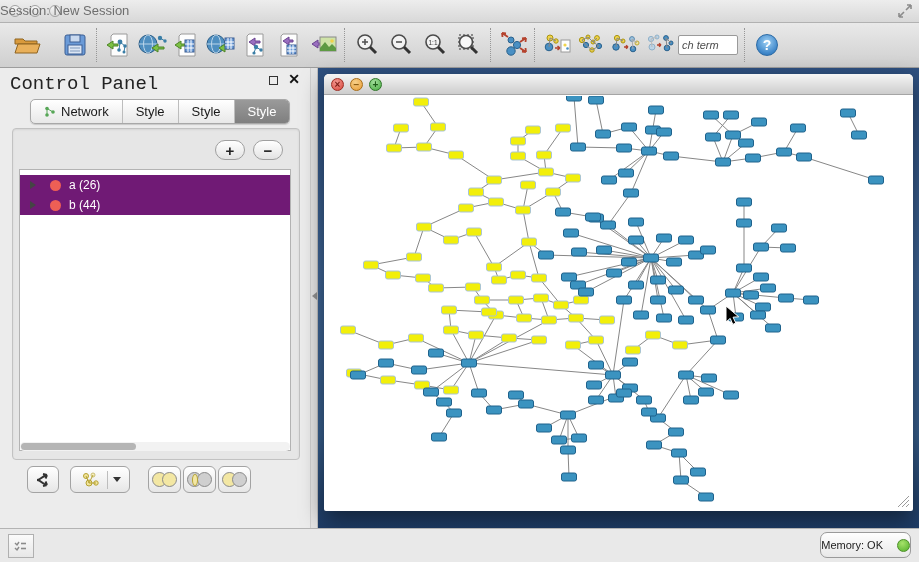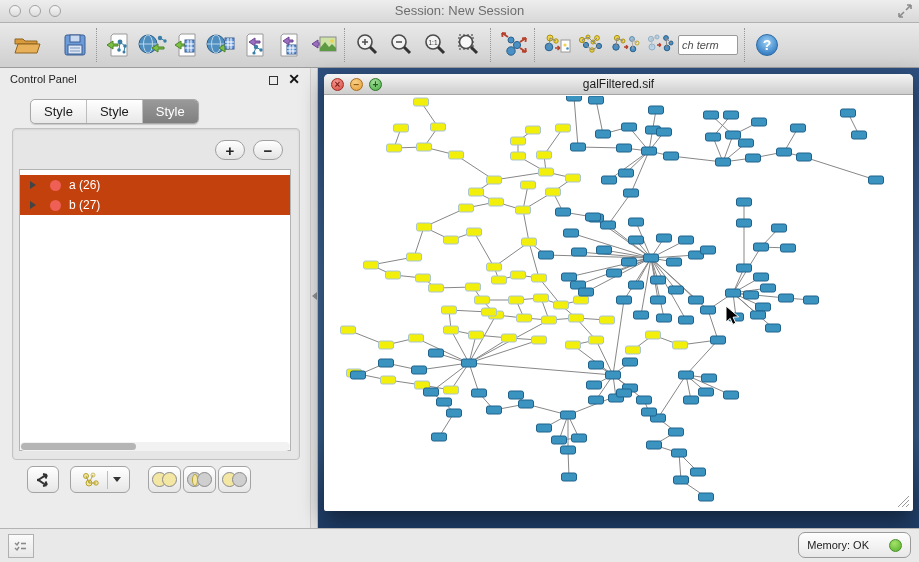--- a/index.html
+++ b/index.html
@@ -10,21 +10,21 @@
   }
   
   .titlebar{
     position:absolute;left:0;top:0;width:919px;height:22px;
     background:linear-gradient(180deg,#ededed,#d8d8d8);
     border-bottom:1px solid #b1b1b1;
   }
   .traffic{position:absolute;left:9px;top:5px;display:flex;gap:8px;}
   .tl{width:12px;height:12px;border-radius:50%;
       border:1px solid #a2a2a2;background:linear-gradient(180deg,#f7f7f7,#dcdcdc);box-sizing:border-box;}
-  .win-title{position:absolute;left:0;right:0;top:3px;text-align:center;
+  .win-title{position:absolute;left:0;right:0;top:3px;text-align:left;
       font-size:13px;color:#6e6e6e;}
   .fs-icon{position:absolute;right:6px;top:3px;width:16px;height:16px;}
   
   .toolbar{
     position:absolute;left:0;top:23px;width:919px;height:44px;
     background:linear-gradient(180deg,#e9e9e9,#cfcfcf);
     border-bottom:1px solid #9d9d9d;
     display:flex;align-items:center;
   }
   .tbtn{width:34px;height:34px;display:flex;align-items:center;justify-content:center;flex:0 0 auto;}
@@ -35,21 +35,21 @@
     font-style:italic;font-size:11px;color:#4d4d4d;padding:0 3px;
     font-family:"Liberation Sans",sans-serif;background:#fff;
   }
   .help-btn{width:22px;height:22px;border-radius:50%;
     background:radial-gradient(circle at 50% 35%,#9fd1f5,#3e86c9 70%,#2a6aa8);
     color:#fff;font-size:14px;font-weight:bold;display:flex;align-items:center;justify-content:center;
     border:1px solid #2b6aa5;box-sizing:border-box;margin-left:6px;}
   
   .control-panel{position:absolute;left:0;top:68px;width:310px;height:460px;background:#ececec;}
   .cp-header{position:absolute;left:0;top:0;width:310px;height:26px;}
-  .cp-title{position:absolute;left:10px;top:5px;font-size:11px;color:#222;}
+  .cp-title{position:absolute;left:10px;top:5px;font-size:19px;color:#222;font-family:Liberation Mono, monospace;}
   .cp-float{position:absolute;right:32px;top:8px;width:9px;height:9px;border:1.5px solid #333;box-sizing:border-box;}
   .cp-close{position:absolute;right:10px;top:3px;font-size:14px;color:#111;font-weight:bold;}
   .seg-tabs{position:absolute;left:30px;top:31px;height:23px;display:flex;
     border:1px solid #a8a8a8;border-radius:5px;overflow:hidden;
     background:linear-gradient(180deg,#ffffff,#e8e8e8);
     box-shadow:0 1px 1px rgba(0,0,0,.15);}
   .seg{padding:0 13px;font-size:13px;color:#1a1a1a;display:flex;align-items:center;gap:5px;
     border-right:1px solid #bdbdbd;}
   .seg:last-child{border-right:none;}
   .seg.selected{background:linear-gradient(180deg,#9a9a9a,#7f7f7f);color:#fff;}
@@ -58,21 +58,21 @@
     border:1px solid #c2c2c2;border-radius:4px;background:#e6e6e6;
     box-shadow:inset 0 1px 2px rgba(0,0,0,.08);}
   .pm-btn{position:absolute;top:11px;width:30px;height:20px;border:1px solid #9f9f9f;border-radius:10px;
     background:linear-gradient(180deg,#ffffff,#e3e3e3);display:flex;align-items:center;justify-content:center;
     font-size:15px;font-weight:bold;color:#222;box-sizing:border-box;line-height:1;}
   .plus-btn{right:54px;}
   .minus-btn{right:16px;}
   .sets-list{position:absolute;left:6px;top:40px;width:272px;height:282px;background:#fff;
     border:1px solid #b3b3b3;box-sizing:border-box;}
   .set-row{height:20px;display:flex;align-items:center;font-size:12px;color:#111;}
-  .set-row.selected{background:#c2410c;color:#fff;}
+  .set-row.selected{background:#701a75;color:#fff;}
   .expander{width:0;height:0;border-left:6px solid #555;border-top:4px solid transparent;border-bottom:4px solid transparent;margin-left:10px;}
   .set-row.selected .expander{border-left-color:#444;}
   .set-dot{width:11px;height:11px;border-radius:50%;background:#ee5f55;margin:0 8px 0 14px;}
   .hscroll{position:absolute;left:7px;bottom:8px;width:270px;height:9px;background:#f2f2f2;border-radius:5px;}
   .hthumb{position:absolute;left:1px;top:1px;width:115px;height:7px;background:#b5b5b5;border-radius:4px;}
   .cp-actions{position:absolute;left:0;top:398px;width:310px;height:30px;}
   .act-btn{position:absolute;top:0;height:27px;border:1px solid #a3a3a3;border-radius:6px;
     background:linear-gradient(180deg,#ffffff,#e6e6e6);box-sizing:border-box;
     display:flex;align-items:center;justify-content:center;}
   .venn{width:26px;height:16px;position:relative;}
@@ -97,23 +97,23 @@
     box-sizing:border-box;font-weight:bold;}
   .ifl.red{background:radial-gradient(circle at 40% 30%,#f39a93,#d6453a);border:1px solid #9e2d24;color:#7d1d16;}
   .ifl.orange{background:radial-gradient(circle at 40% 30%,#f7d089,#e89c35);border:1px solid #a86c17;color:#8a5a10;}
   .ifl.green{background:radial-gradient(circle at 40% 30%,#a7e0a0,#45a93e);border:1px solid #2d7527;color:#1f5c1a;}
   .canvas{position:absolute;left:2px;top:22px;width:585px;height:413px;background:#ffffff;overflow:hidden;}
   
   .statusbar{position:absolute;left:0;top:528px;width:919px;height:34px;background:#e9e9e9;
     border-top:1px solid #b3b3b3;}
   .sb-btn{position:absolute;left:8px;top:5px;width:24px;height:22px;border:1px solid #b0b0b0;
     background:linear-gradient(180deg,#fbfbfb,#e7e7e7);display:flex;align-items:center;justify-content:center;}
-  .memory-btn{position:absolute;right:8px;top:3px;height:24px;padding:0 8px;
+  .memory-btn{position:absolute;right:8px;top:3px;height:24px;padding:0 0;
     border:1px solid #9a9a9a;border-radius:7px;background:linear-gradient(180deg,#fefefe,#e8e8e8);
-    display:flex;align-items:center;gap:20px;font-size:11px;color:#222;}
+    display:flex;align-items:center;gap:14px;font-size:11px;color:#222;}
   .mem-dot{width:13px;height:13px;border-radius:50%;
     background:radial-gradient(circle at 40% 30%,#a6e26a,#53b02a);border:1px solid #4c8f28;box-sizing:border-box;}
 </style>
 </head>
 <body>
 
 <div class="titlebar">
   <div class="traffic">
     <span class="tl"></span>
     <span class="tl"></span>
@@ -319,20 +319,29 @@
   <div class="help-btn">?</div>
 </div>
 
 <div class="control-panel">
   <div class="cp-header">
     <span class="cp-title">Control Panel</span>
     <span class="cp-float"></span>
     <span class="cp-close">✕</span>
   </div>
   <div class="seg-tabs">
+    <div class="seg">
+      <svg class="net-tab-icon" viewBox="0 0 12 12">
+        <circle cx="3" cy="2.5" r="1.8" fill="#57a657"></circle>
+        <circle cx="3" cy="9" r="1.8" fill="#57a657"></circle>
+        <circle cx="9" cy="6" r="1.8" fill="#57a657"></circle>
+        <path d="M3 2.5 L3 9 M3 2.5 L9 6" stroke="#57a657" fill="none"></path>
+      </svg>
+      <span>Network</span>
+    </div>
     <div class="seg">
       <span>Style</span>
     </div>
     <div class="seg">
       <span>Style</span>
     </div>
     <div class="seg selected">
       <span>Style</span>
     </div>
   </div>
@@ -342,21 +351,21 @@
     <div class="pm-btn minus-btn">−</div>
     <div class="sets-list">
       <div class="set-row selected" style="margin-top:5px;">
         <span class="expander"></span>
         <span class="set-dot"></span>
         <span>a (26)</span>
       </div>
       <div class="set-row selected">
         <span class="expander"></span>
         <span class="set-dot"></span>
-        <span>b (27)</span>
+        <span>b (44)</span>
       </div>
     </div>
     <div class="hscroll">
       <div class="hthumb"></div>
     </div>
   </div>
 
   <div class="cp-actions">
     <div class="act-btn" style="left:27px;width:32px;">
       <svg width="18" height="18" viewBox="0 0 18 18">
@@ -402,21 +411,20 @@
 </div>
 
 <div class="desktop">
   <div class="iframe-win">
     <div class="if-titlebar">
       <div class="if-lights">
         <span class="ifl red">×</span>
         <span class="ifl orange">−</span>
         <span class="ifl green">+</span>
       </div>
-      <div class="if-title">galFiltered.sif</div>
     </div>
     <div class="canvas">
       <svg id="graph-svg" width="585" height="413" viewBox="0 0 585 413">
           <line x1="95" y1="6" x2="112" y2="31" stroke="#878787" stroke-width="1"></line>
           <line x1="112" y1="31" x2="98" y2="51" stroke="#878787" stroke-width="1"></line>
           <line x1="75" y1="32" x2="68" y2="52" stroke="#878787" stroke-width="1"></line>
           <line x1="68" y1="52" x2="98" y2="51" stroke="#878787" stroke-width="1"></line>
           <line x1="98" y1="51" x2="130" y2="59" stroke="#878787" stroke-width="1"></line>
           <line x1="130" y1="59" x2="168" y2="84" stroke="#878787" stroke-width="1"></line>
           <line x1="207" y1="34" x2="192" y2="45" stroke="#878787" stroke-width="1"></line>

